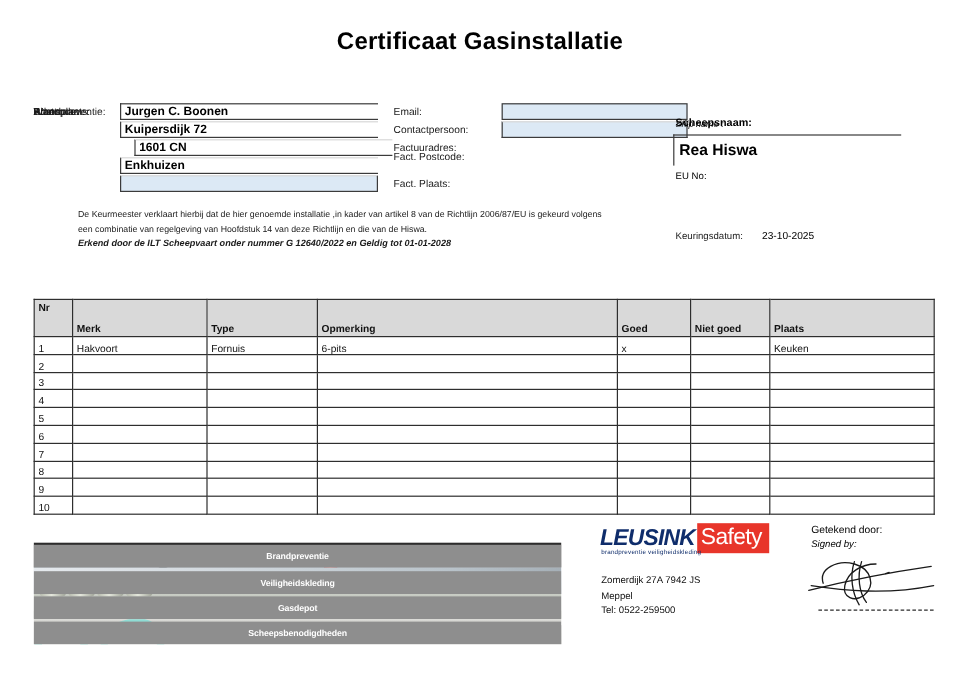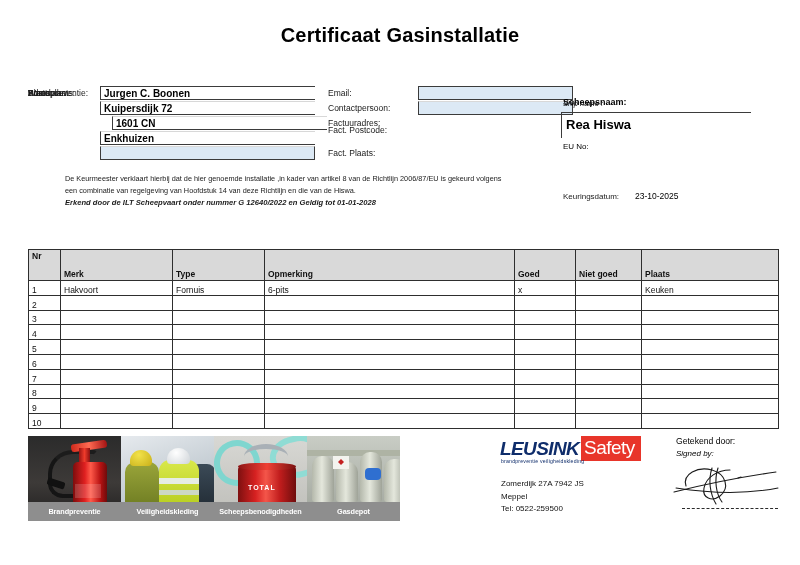--- a/index.html
+++ b/index.html
@@ -197,25 +197,26 @@
   .footer {
     position: absolute;
     left: 28px;
     top: 436px;
     width: 722px;
     height: 85px;
   }
   .photos {
     position: absolute;
     left: 0;
-    top: 0;
-    width: 372px;
+    top: 16px;
+    width: 440px;
     height: 85px;
     display: flex;
     overflow: hidden;
+    flex-direction: column;
   }
   .photo {
     position: relative;
     flex: 1 1 0;
     height: 85px;
     overflow: hidden;
   }
   .photo .cap {
     position: absolute;
     left: 0;
@@ -617,43 +618,43 @@
           <div class="w-green"></div>
             <div class="h-green"></div>
           <div class="w-yellow"></div>
             <div class="stripe1"></div>
             <div class="stripe2"></div>
           <div class="h-white"></div>
         </div>
         <div class="cap">Veiligheidskleding</div>
       </div>
 
-      <div class="photo p3">
-        <div class="ph-art">
-          <div class="rope-a"></div>
-          <div class="rope-b"></div>
-          <div class="rope-c"></div>
-          <div class="barrel"></div>
-          <div class="barrel-rim"></div>
-          <div class="barrel-txt">TOTAL</div>
-        </div>
-        <div class="cap">Scheepsbenodigdheden</div>
-      </div>
-
       <div class="photo p4">
         <div class="ph-art">
           <div class="beam"></div>
           <div class="cyl c1"></div>
             <div class="cyl c2"></div>
           <div class="cyl c3"></div>
             <div class="cyl c4"></div>
           <div class="blue-bits"></div>
           <div class="tag"></div>
         </div>
         <div class="cap">Gasdepot</div>
+      </div>
+
+      <div class="photo p3">
+        <div class="ph-art">
+          <div class="rope-a"></div>
+          <div class="rope-b"></div>
+          <div class="rope-c"></div>
+          <div class="barrel"></div>
+          <div class="barrel-rim"></div>
+          <div class="barrel-txt">TOTAL</div>
+        </div>
+        <div class="cap">Scheepsbenodigdheden</div>
       </div>
 
 
     </div>
 
     <div class="foot-sep"></div>
 
     <div class="logo-block">
       <div class="logo-row">
         <span class="logo-leusink">LEUSINK</span>

